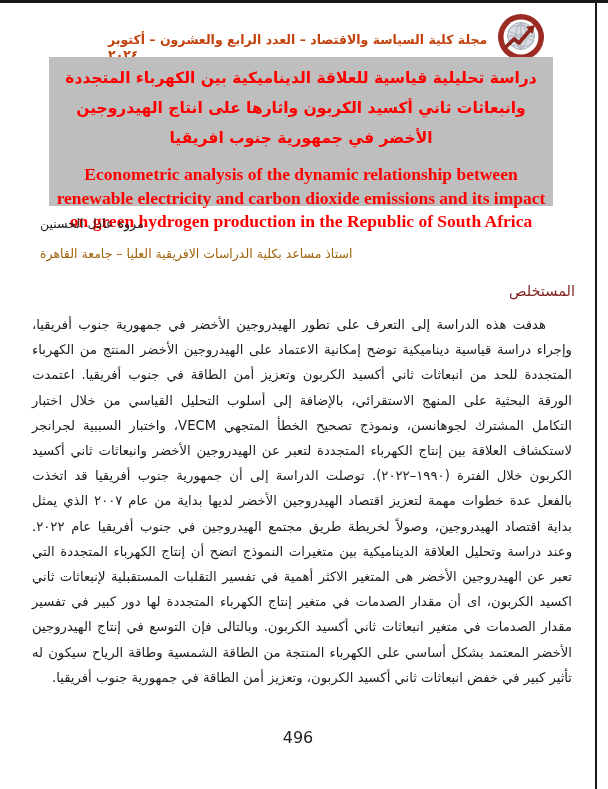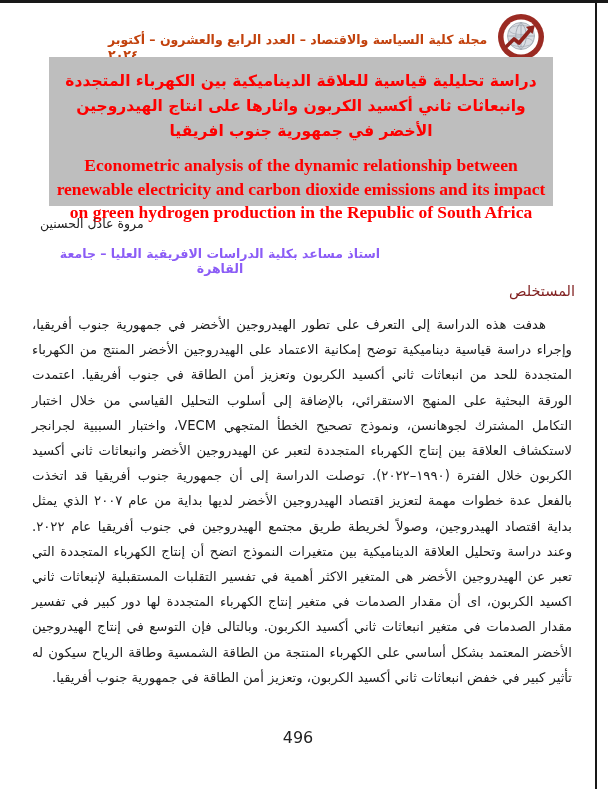--- a/index.html
+++ b/index.html
@@ -26,42 +26,42 @@
   }
   .logo-wrap { position: absolute; top: 13px; right: 61px; width: 52px; height: 59px; }
 
   
   .title-block {
     position: absolute; top: 57px; left: 49px; width: 504px; height: 149px;
     background: #bebebe; text-align: center;
   }
   .arabic-title {
     direction: rtl;
-    padding: 12px 8px 0 8px;
+    padding: 6px 8px 0 8px;
     font-size: 15.5px; font-weight: bold; color: #fe0000;
-    line-height: 25px;
+    line-height: 30px;
   }
   .english-title {
     margin-top: 10px;
     padding: 0 4px;
     font-family: "Liberation Serif", serif;
     font-size: 17.5px; font-weight: bold; color: #fe0000;
     line-height: 23.5px;
   }
 
   
   .author-name {
     position: absolute; top: 216px; left: 40px; width: 300px;
     direction: rtl; text-align: left;
     font-size: 12.5px; color: #222222;
   }
   .author-affiliation {
     position: absolute; top: 246px; left: 40px; width: 360px;
-    direction: rtl; text-align: center;
-    font-size: 12.5px; color: #8b5cf6; font-weight: bold;
+    direction: rtl; text-align: left;
+    font-size: 12.5px; color: #a16207;
   }
 
   
   .abstract-heading {
     position: absolute; top: 283px; right: 33px;
     direction: rtl;
     font-size: 14.5px; font-weight: normal; color: #7f1d1d;
   }
   .abstract-body {
     position: absolute; top: 312px; left: 32px; width: 540px;

